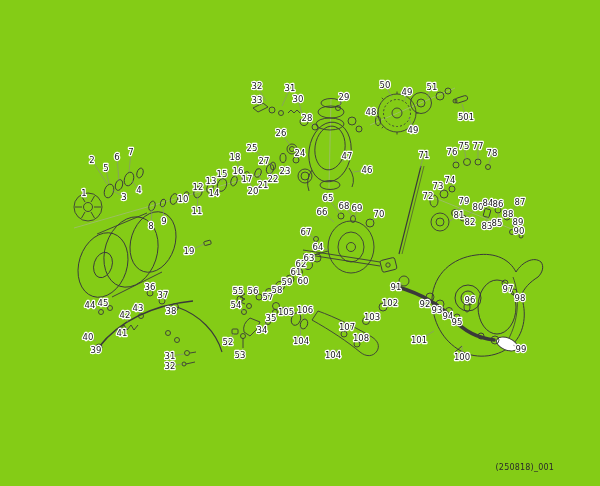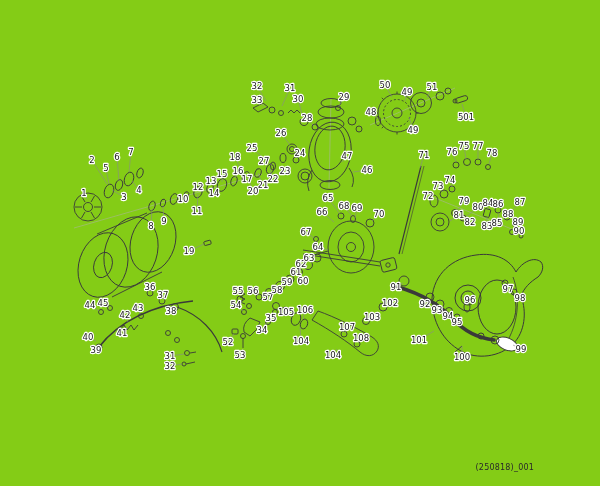--- a/index.html
+++ b/index.html
@@ -8,21 +8,21 @@
     overflow:hidden;font-family:"DejaVu Sans", sans-serif;
   }
   svg{display:block;}
   .plabel{
     font:8.5px "DejaVu Sans", sans-serif;
     fill:#1a1a1a;text-anchor:middle;dominant-baseline:central;
     paint-order:stroke;stroke:#ffffff;stroke-width:2.4px;stroke-linejoin:round;
   }
   .leader{stroke:#8a8a8a;stroke-width:0.6;}
   .caption{
-    position:absolute;right:66px;bottom:14px;
+    position:absolute;right:46px;bottom:14px;
     font:8px "DejaVu Sans", sans-serif;color:#2a2a2a;letter-spacing:0.2px;
   }
 </style>
 </head>
 <body>
 
 <div class="stage">
   <svg width="600" height="486" viewBox="0 0 600 486">
 
     <g stroke="#b0b0b0" stroke-width="0.5" fill="none">

